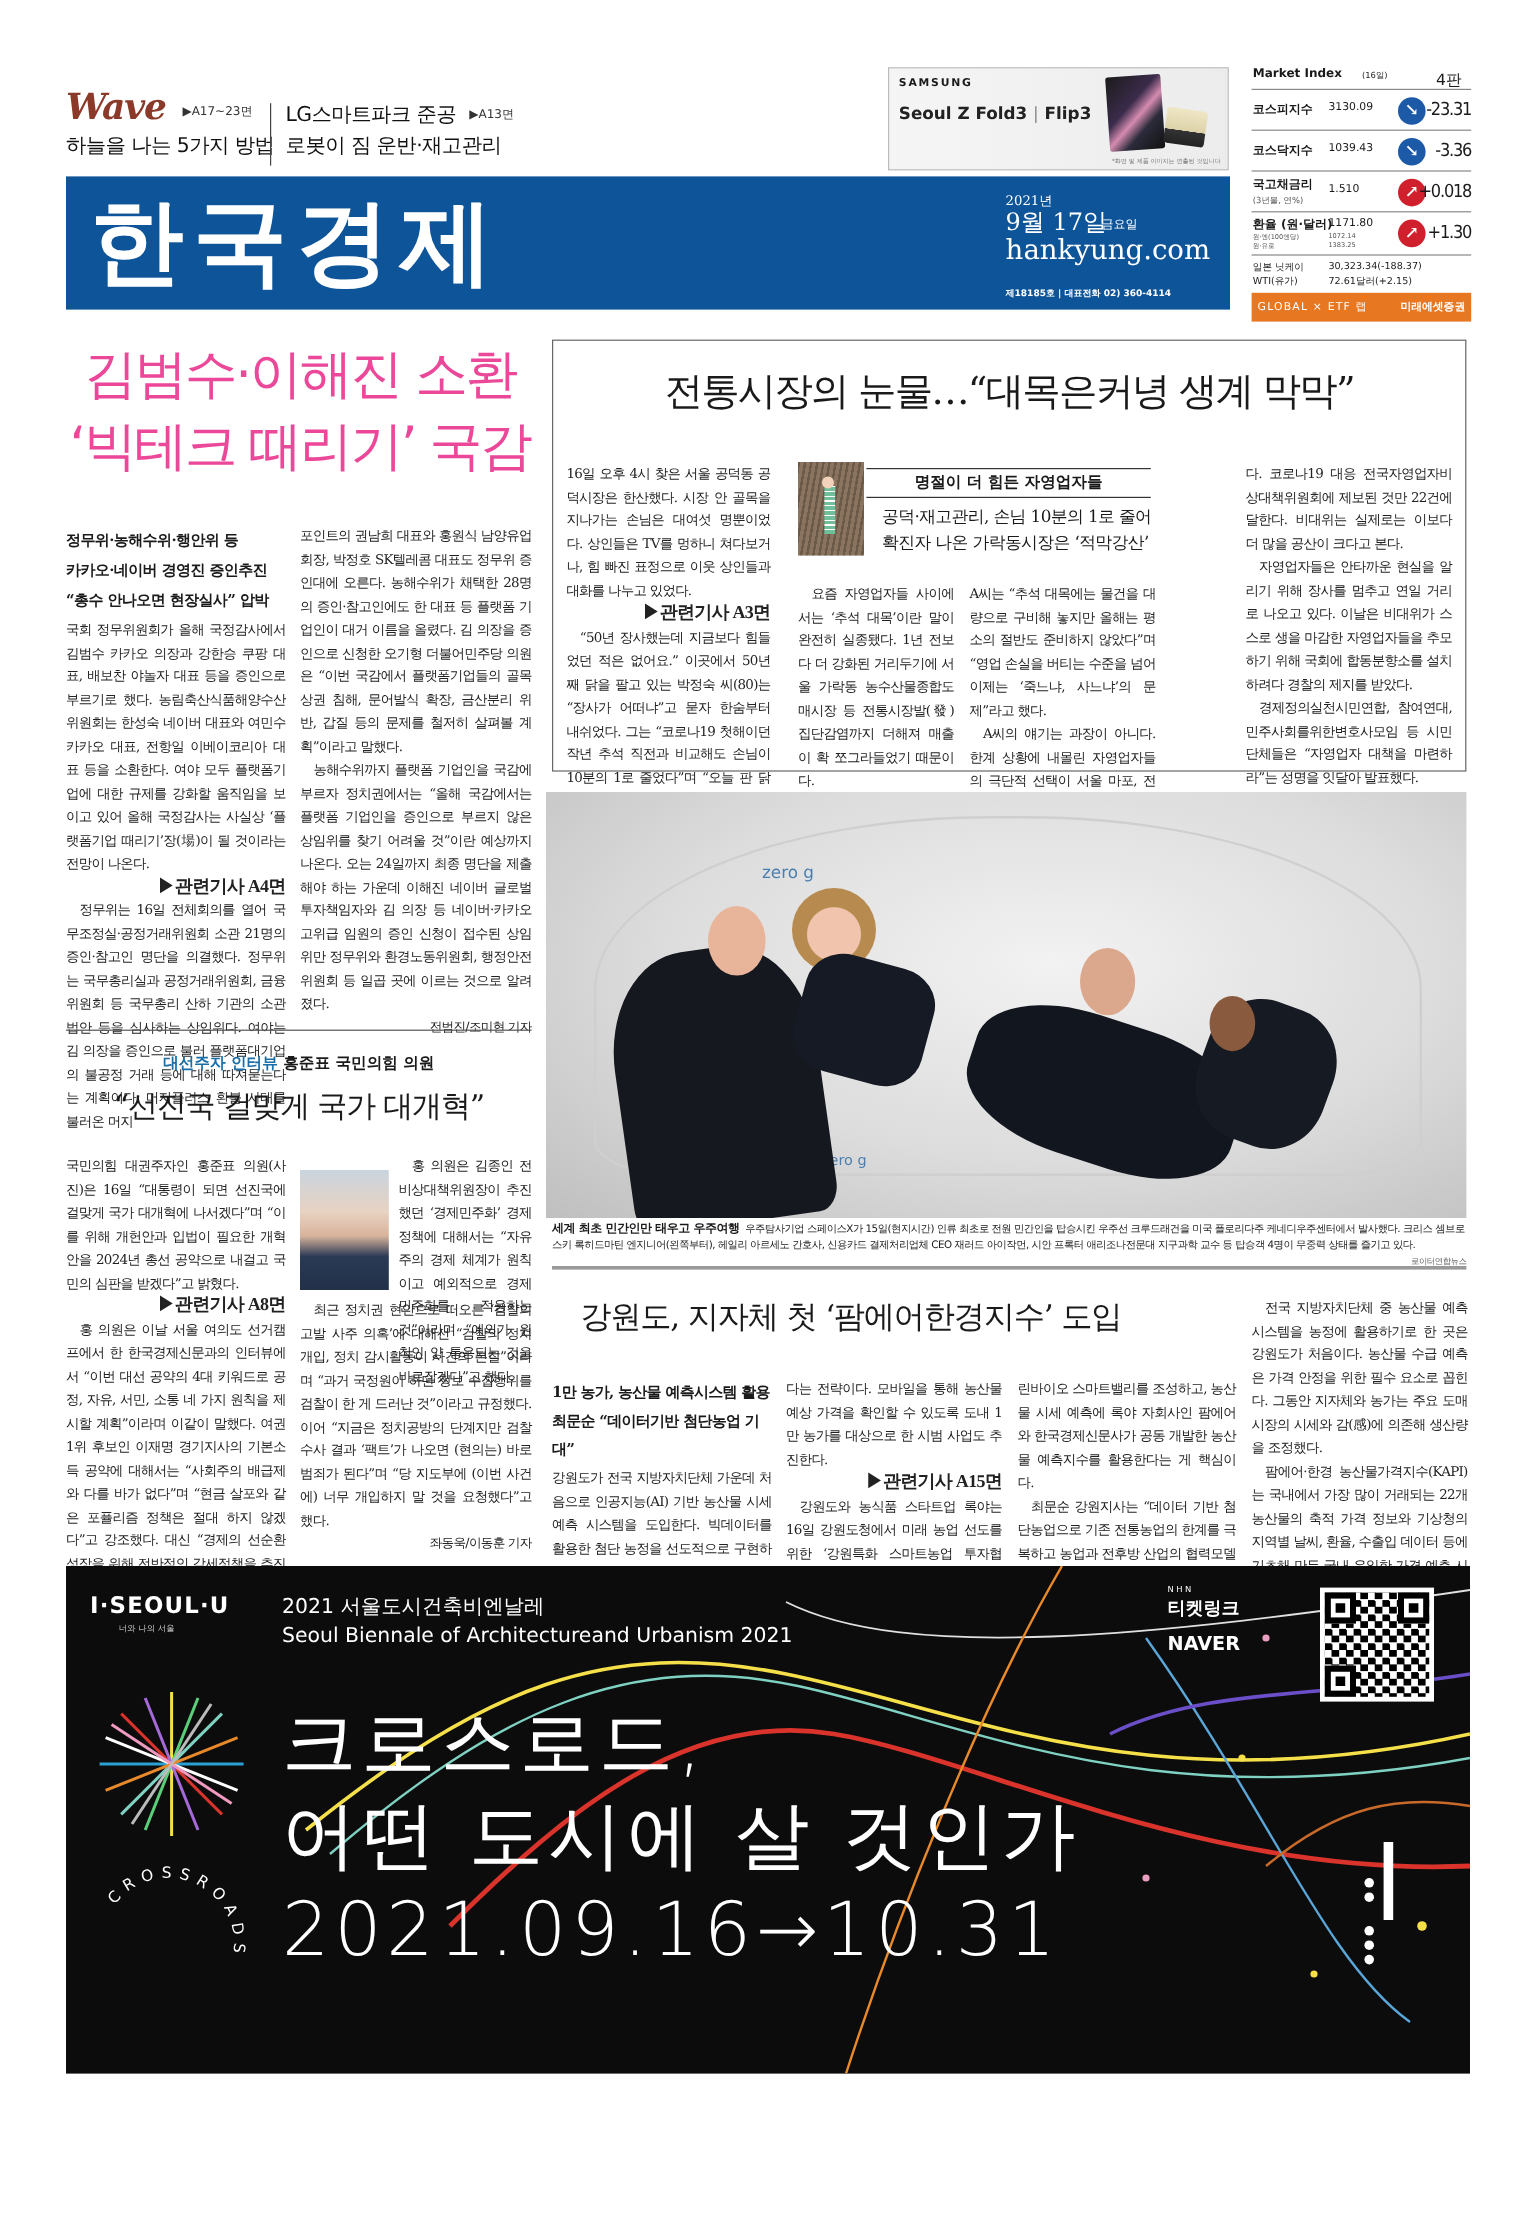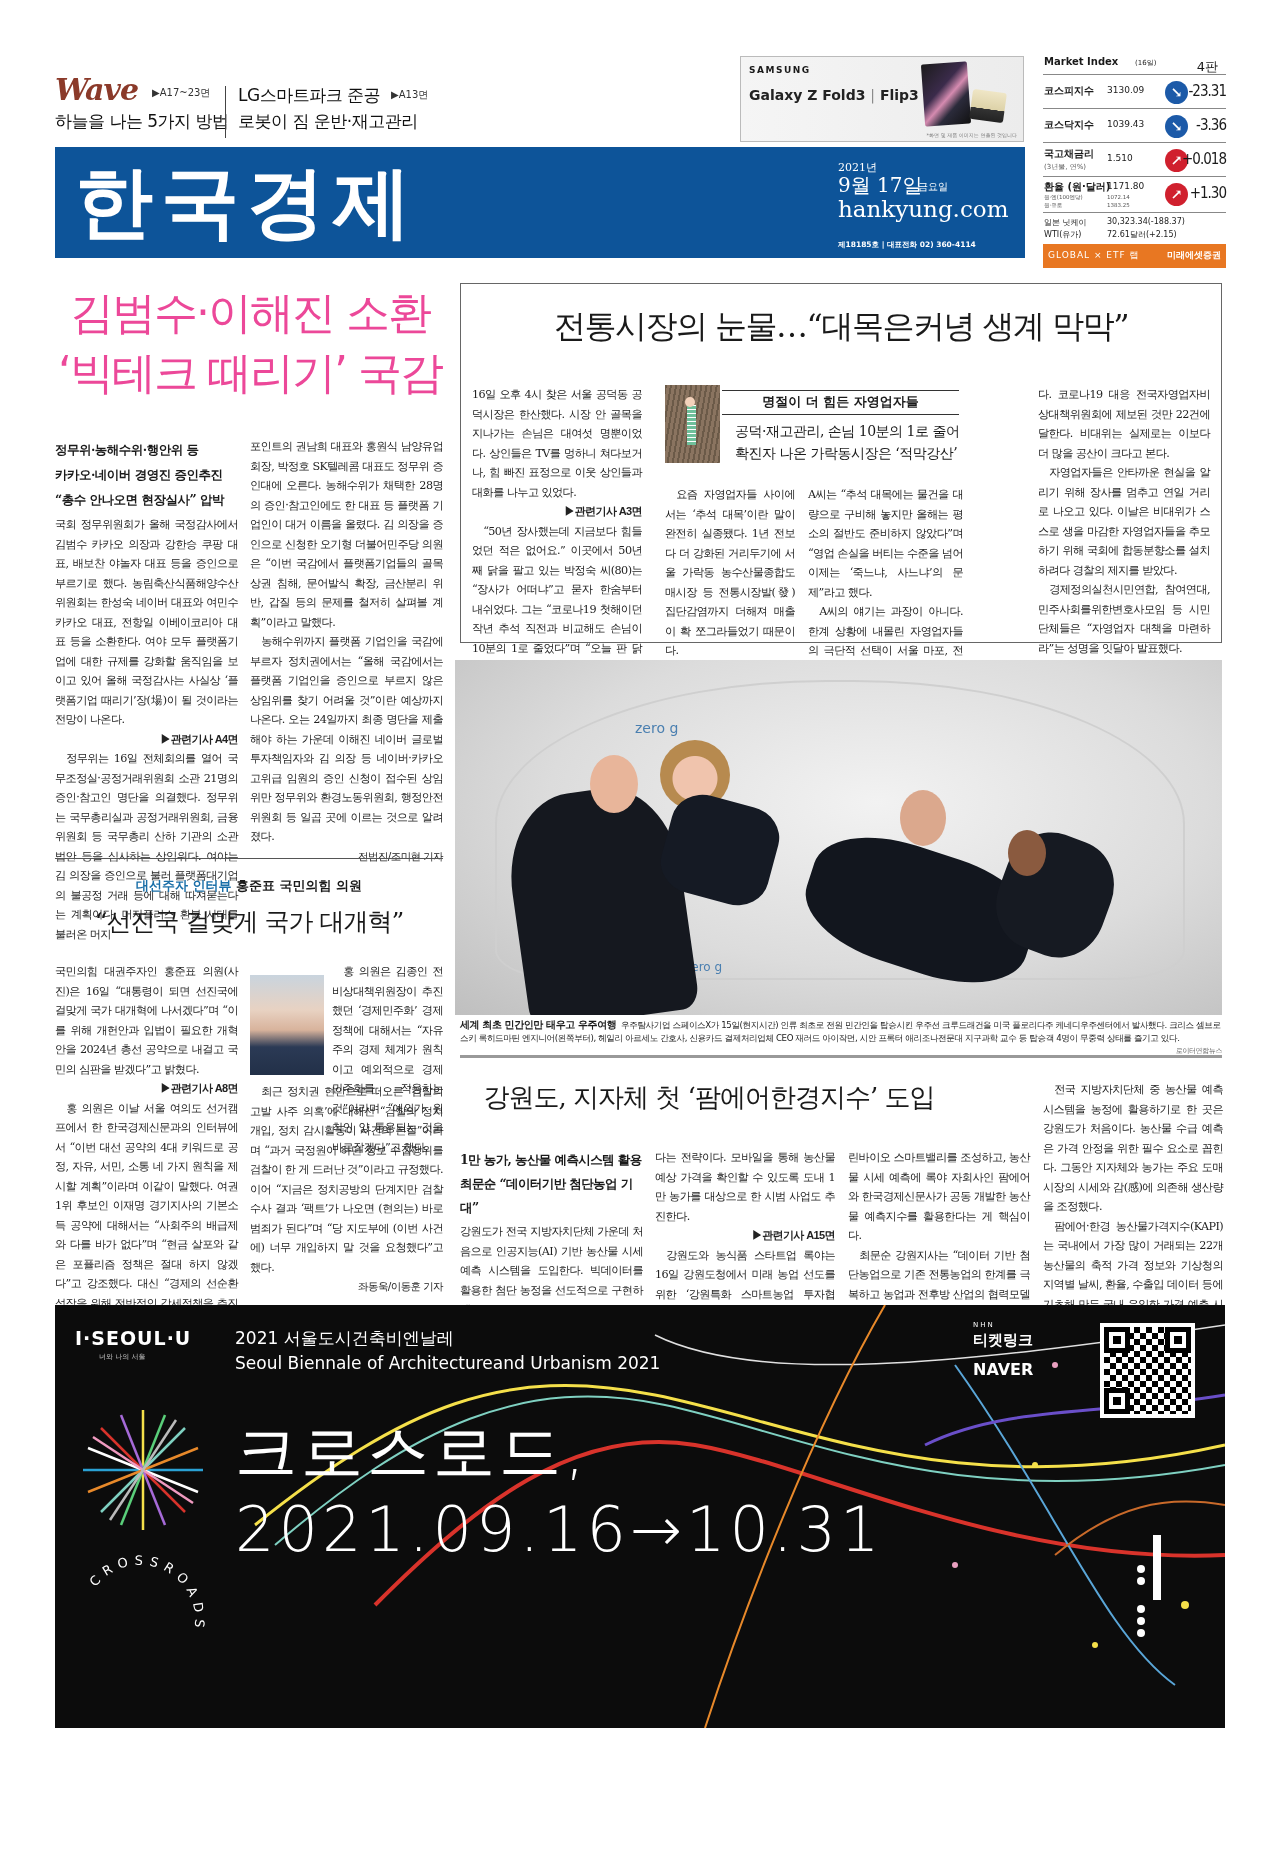--- a/index.html
+++ b/index.html
@@ -22,42 +22,42 @@
 .mkt-row{position:relative;border-top:1px solid #888;height:34px}
 .mkt-name{position:absolute;left:1px;top:9px;font-size:10px;font-weight:bold;font-family:"DejaVu Sans",sans-serif}
 .mkt-val{position:absolute;left:64px;top:10px;font-size:9px;font-family:"DejaVu Sans",sans-serif}
 .mkt-arr{position:absolute;left:122px;top:6px;width:23px;height:23px;border-radius:50%;color:#fff;font-size:14px;text-align:center;line-height:23px;font-weight:bold}
 .mkt-chg{position:absolute;right:0;top:7px;font-size:15px;font-family:"DejaVu Sans Condensed","DejaVu Sans",sans-serif;letter-spacing:-1px}
 .mkt-sub{font-size:7px;color:#555}
 
 .headline-big{font-family:"DejaVu Sans",sans-serif;font-weight:normal;font-size:44px;letter-spacing:-2px;line-height:60px;color:#ec4899}
 .subhead{font-family:"DejaVu Serif",serif;font-size:14.5px;line-height:25px;letter-spacing:-0.5px;font-weight:bold}
 .body{font-size:11.2px;line-height:19.5px;letter-spacing:-0.6px;color:#222;text-align:justify}
-.related{text-align:right;font-family:Liberation Sans, sans-serif;font-weight:bold;font-size:11px}
+.related{text-align:right;font-family:Liberation Serif, serif;font-weight:bold;font-size:15px}
 .byline{text-align:right;font-family:"DejaVu Sans",sans-serif;font-size:10.5px}
 .rule{height:1px;background:#555}
 .box{border:1px solid #666}
 .photo{left:455px;top:660px;width:767px;height:355px;background:radial-gradient(ellipse at 55% 40%,#f2f2f2 0%,#dcdcdc 55%,#bfbfbf 100%);overflow:hidden}
 .ad{left:55px;top:1305px;width:1170px;height:423px;background:#0c0c0c;overflow:hidden}
 </style>
 </head>
 <body>
 
 <div class="abs wave">Wave</div>
 <div class="abs ref-small sans" style="left:152px;top:86px">▶A17~23면</div>
 <div class="abs teaser sans" style="left:55px;top:110px">하늘을 나는 5가지 방법</div>
 <div class="abs vsep" style="left:225px;top:86px;height:52px"></div>
 <div class="abs teaser sans" style="left:238px;top:84px">LG스마트파크 준공</div>
 <div class="abs ref-small sans" style="left:391px;top:88px">▶A13면</div>
 <div class="abs teaser sans" style="left:238px;top:110px">로봇이 짐 운반·재고관리</div>
 
 <div class="abs ad-samsung">
   <div class="abs sans" style="left:8px;top:8px;font-size:9px;font-weight:bold;letter-spacing:1.5px">SAMSUNG</div>
   <div class="abs sans" style="left:8px;top:30px;font-size:14px;font-weight:bold;color:#222;white-space:nowrap">
-    <span>Galaxy Z Fold3</span> <span style="font-weight:normal;color:#888">|</span> <span>Flip3</span>
+    <span>Seoul Z Fold3</span> <span style="font-weight:normal;color:#888">|</span> <span>Flip3</span>
   </div>
   <div class="abs" style="left:182px;top:6px;width:46px;height:62px;background:linear-gradient(135deg,#1b1b1b,#3b2b4b 40%,#d58bb0 55%,#2b2b3b 70%,#111);border-radius:2px;transform:rotate(-4deg)"></div>
   <div class="abs" style="left:230px;top:34px;width:34px;height:30px;background:linear-gradient(180deg,#efe6c6,#ddd2a8 60%,#333 61%,#222);border-radius:3px;transform:rotate(8deg)"></div>
   <div class="abs sans" style="right:6px;bottom:3px;font-size:5px;color:#777">*화면 및 제품 이미지는 연출된 것입니다</div>
 </div>
 
 <div class="abs mast"></div>
 <div class="abs mast-title">한국경제</div>
 <div class="abs mast-date serif" style="left:838px;top:160px;font-size:11px">2021년</div>
 <div class="abs mast-date serif" style="left:838px;top:172px;font-size:20px">9월 17일</div>
@@ -278,17 +278,18 @@
     </g>
   </svg>
   <svg class="abs" style="left:10px;top:240px" width="150" height="150">
     <defs>
         <path id="ring" d="M75,75 m-55,0 a55,55 0 1,1 110,0 a55,55 0 1,1 -110,0"></path>
       </defs>
     <text fill="#fff" font-size="13" font-family="DejaVu Sans, sans-serif" letter-spacing="6"><textPath href="#ring" startOffset="10%">CROSSROADS</textPath></text>
   </svg>
   <div class="abs sans" style="left:180px;top:108px;color:#fff;font-size:62px;line-height:78px;letter-spacing:4px;font-weight:200;white-space:nowrap">
     <div>크로스로드,</div>
+    <div>어떤 도시에 살 것인가</div>
     <div>2021.09.16→10.31</div>
   </div>
   <div class="abs" style="left:1098px;top:230px;width:8px;height:65px;background:#fff"></div>
   <div class="abs" style="left:1082px;top:260px;width:8px;height:8px;border-radius:50%;background:#fff;box-shadow:0 12px 0 #fff,0 40px 0 #fff,0 52px 0 #fff,0 64px 0 #fff"></div>
 </div>
 
 </body></html>

